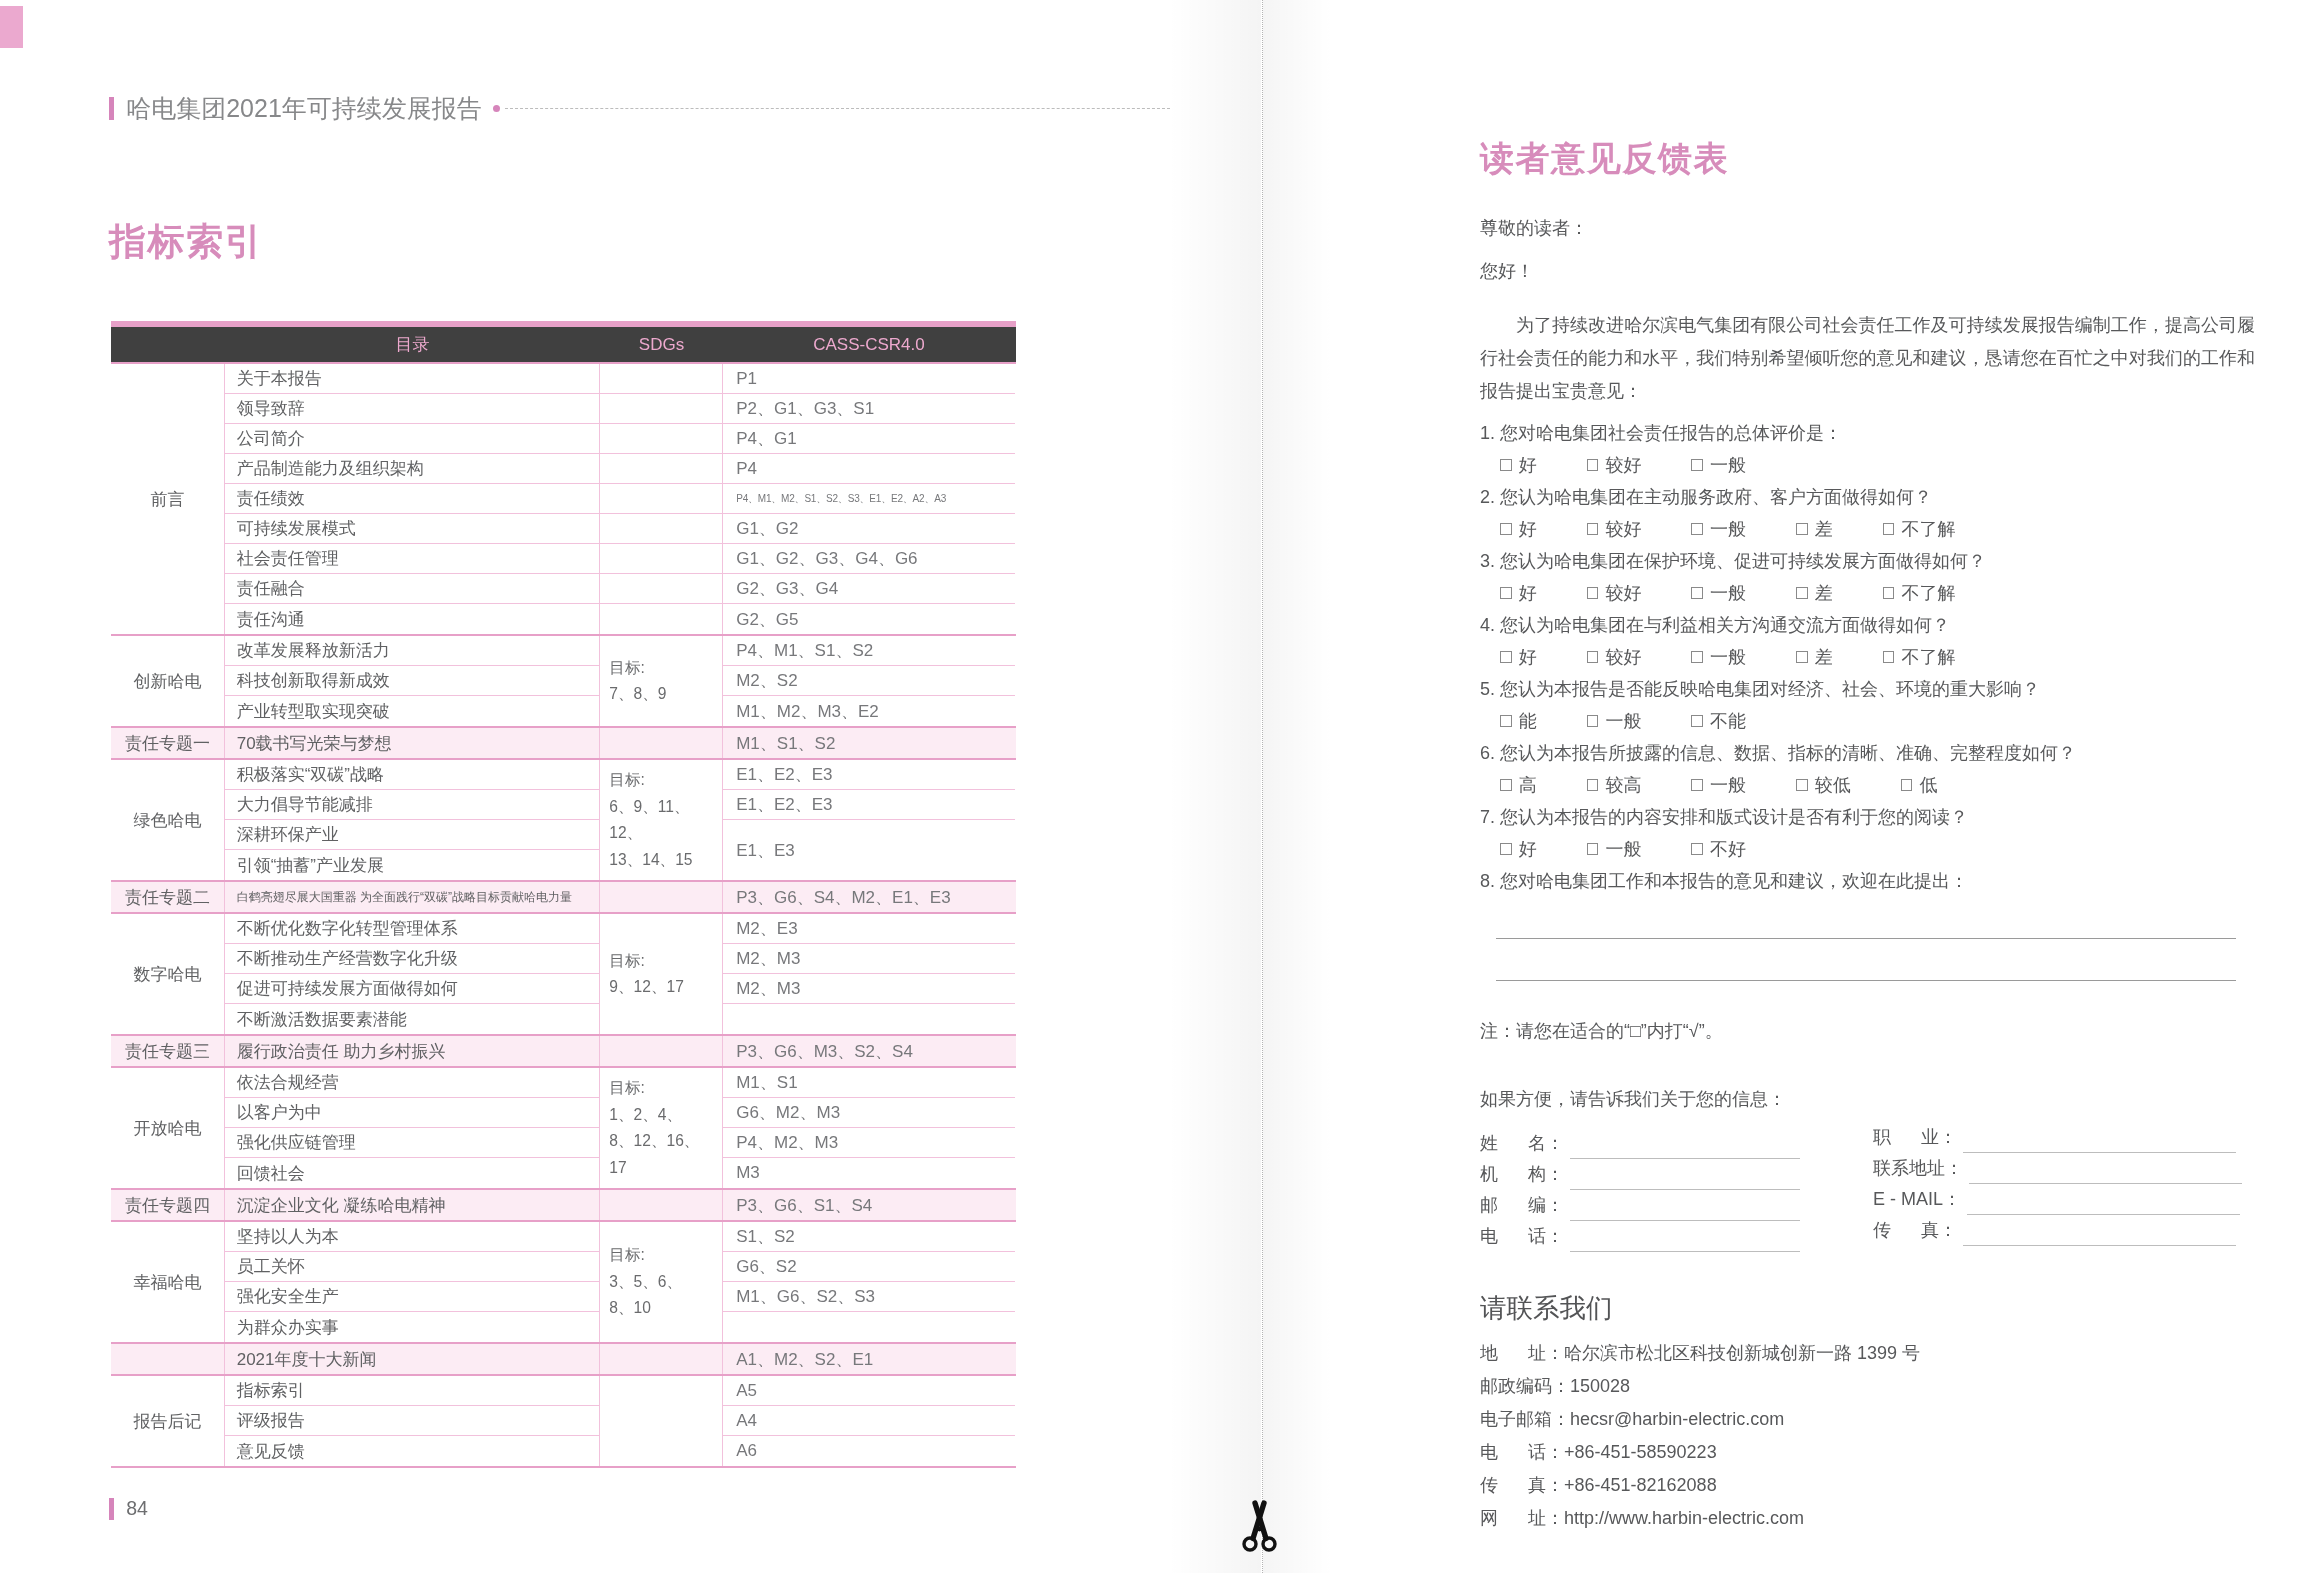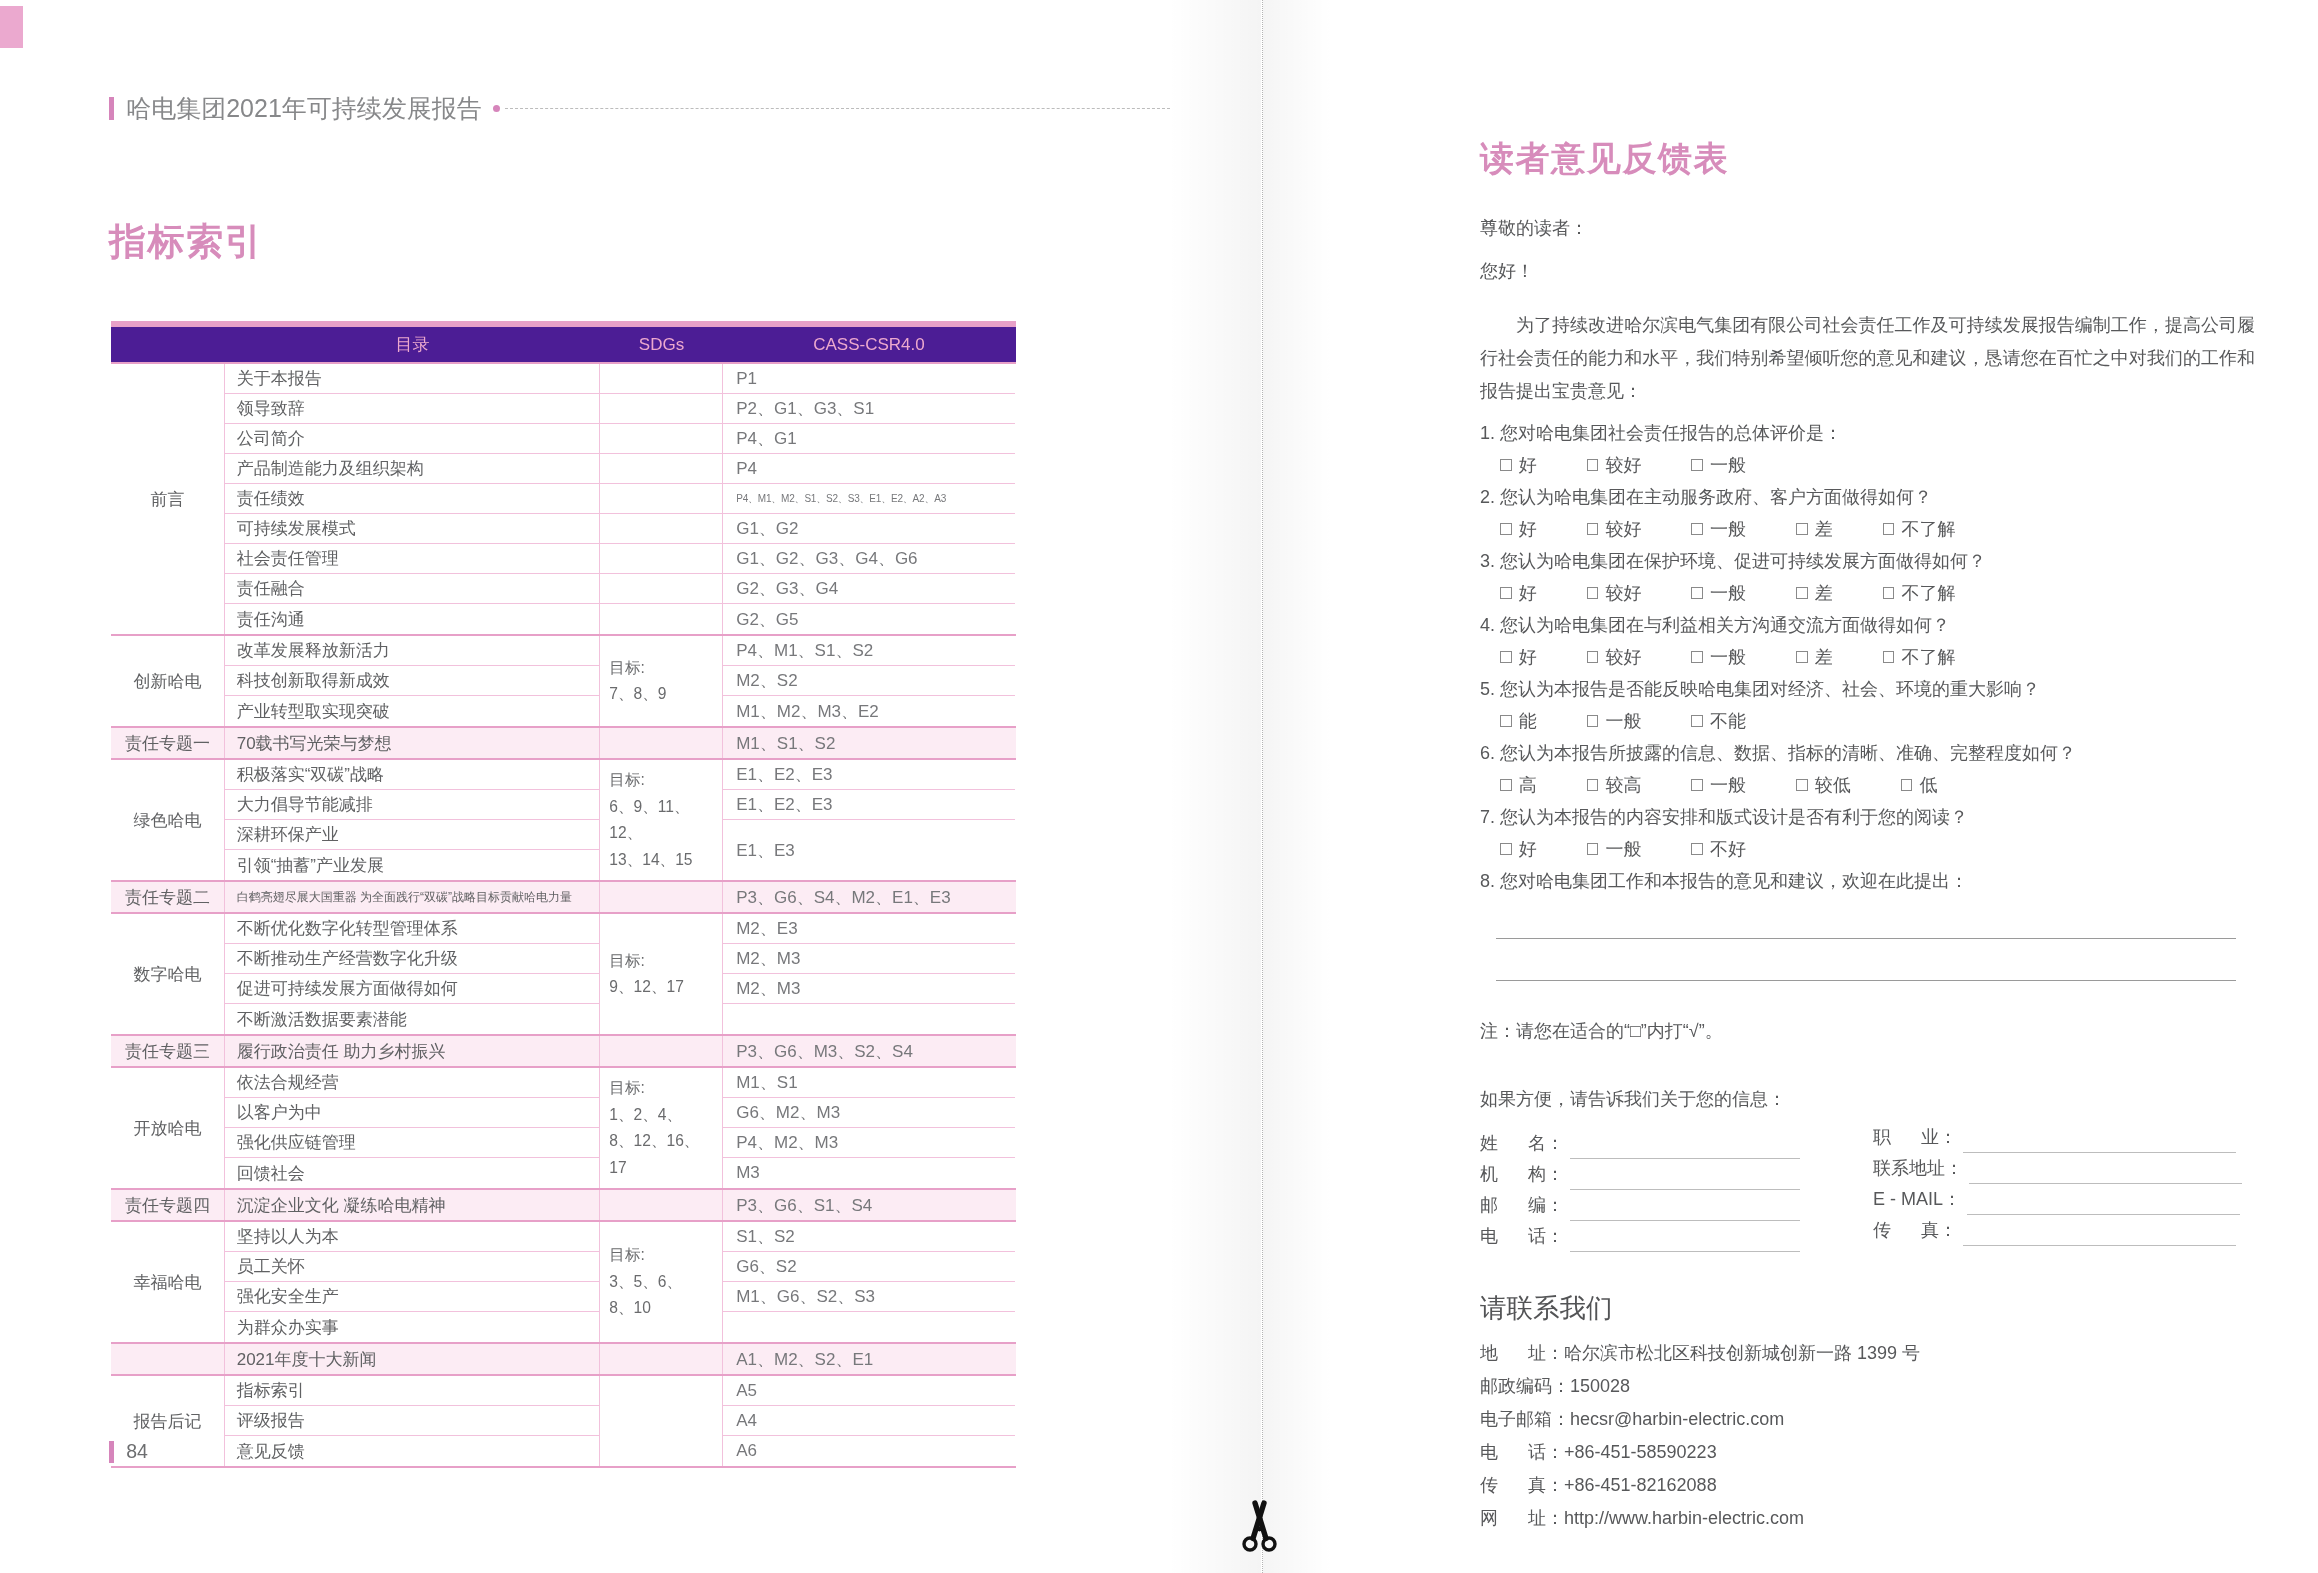--- a/index.html
+++ b/index.html
@@ -17,36 +17,36 @@
   .lp-header{position:absolute;left:109px;top:92px;width:1061px;display:flex;align-items:center;}
   .accent-bar{width:4.7px;height:23.4px;background:#d685bb;margin-right:12.5px;flex:none;}
   .lp-header-text{font-size:25px;color:#87888a;white-space:nowrap;}
   .lp-dot{width:7px;height:7px;border-radius:50%;background:#d685bb;margin:0 4.7px 0 11px;flex:none;}
   .lp-dash{flex:1;height:0;border-top:1.6px dashed #bcbcbc;}
   .page-title{position:absolute;left:109px;top:217px;font-size:37px;font-weight:bold;color:#d78cbb;letter-spacing:1.6px;}
   
   .idx-table{position:absolute;left:111px;top:321px;width:905px;}
   .t-topband{height:6.2px;background:#e7a0c8;}
   .t-head{display:grid;grid-template-columns:114px 375px 123px 292px;height:35px;
-          background:#4c1d95;border-bottom:2.3px solid #e7a0c8;}
+          background:#404040;border-bottom:2.3px solid #e7a0c8;}
   .t-head div{display:flex;align-items:center;justify-content:center;font-size:17px;color:#eda9ce;}
   .t-group{display:grid;grid-template-columns:114px 375px 123px 292px;grid-auto-rows:30px;
            border-bottom:2.3px solid #e7a0c8;}
   .t-group.hl{background:#fcecf4;}
   .t-cell{display:flex;align-items:center;font-size:17px;color:#606163;box-sizing:border-box;}
   .c-group{grid-column:1;justify-content:center;border-right:1.6px solid #f2c1dc;text-align:center;}
   .c-title{grid-column:2;padding-left:11.7px;border-right:1.6px solid #f2c1dc;white-space:nowrap;}
   .c-sdg{grid-column:3;padding-left:9.3px;border-right:1.6px solid #f2c1dc;
          font-size:15.6px;color:#6a6b6d;line-height:26.5px;white-space:pre-line;}
   .c-cass{grid-column:4;padding-left:13.2px;color:#77787b;white-space:nowrap;}
   .bb{border-bottom:1.6px solid #f2c1dc;}
   .small-t{font-size:12px;letter-spacing:0;}
   .small-c{font-size:10px;letter-spacing:-0.2px;}
   
-  .page-num{position:absolute;left:109px;top:1440px;display:flex;align-items:center;}
+  .page-num{position:absolute;left:109px;top:1497px;display:flex;align-items:center;}
   .page-num .accent-bar{height:22px;}
   .page-num span{font-size:19.5px;color:#6d6e70;}
   
   .rp{position:absolute;left:1480px;top:136px;width:775px;font-size:18px;line-height:32px;color:#57585a;}
   .rp-title{font-size:34px;line-height:45px;font-weight:bold;color:#d78cbb;letter-spacing:1.6px;}
   .salutation{margin-top:31px;}
   .greeting{margin-top:11px;}
   .intro{margin-top:22px;text-indent:2em;line-height:33px;text-align:justify;}
   .questions{margin-top:9.3px;}
   .q-text{line-height:32px;}

